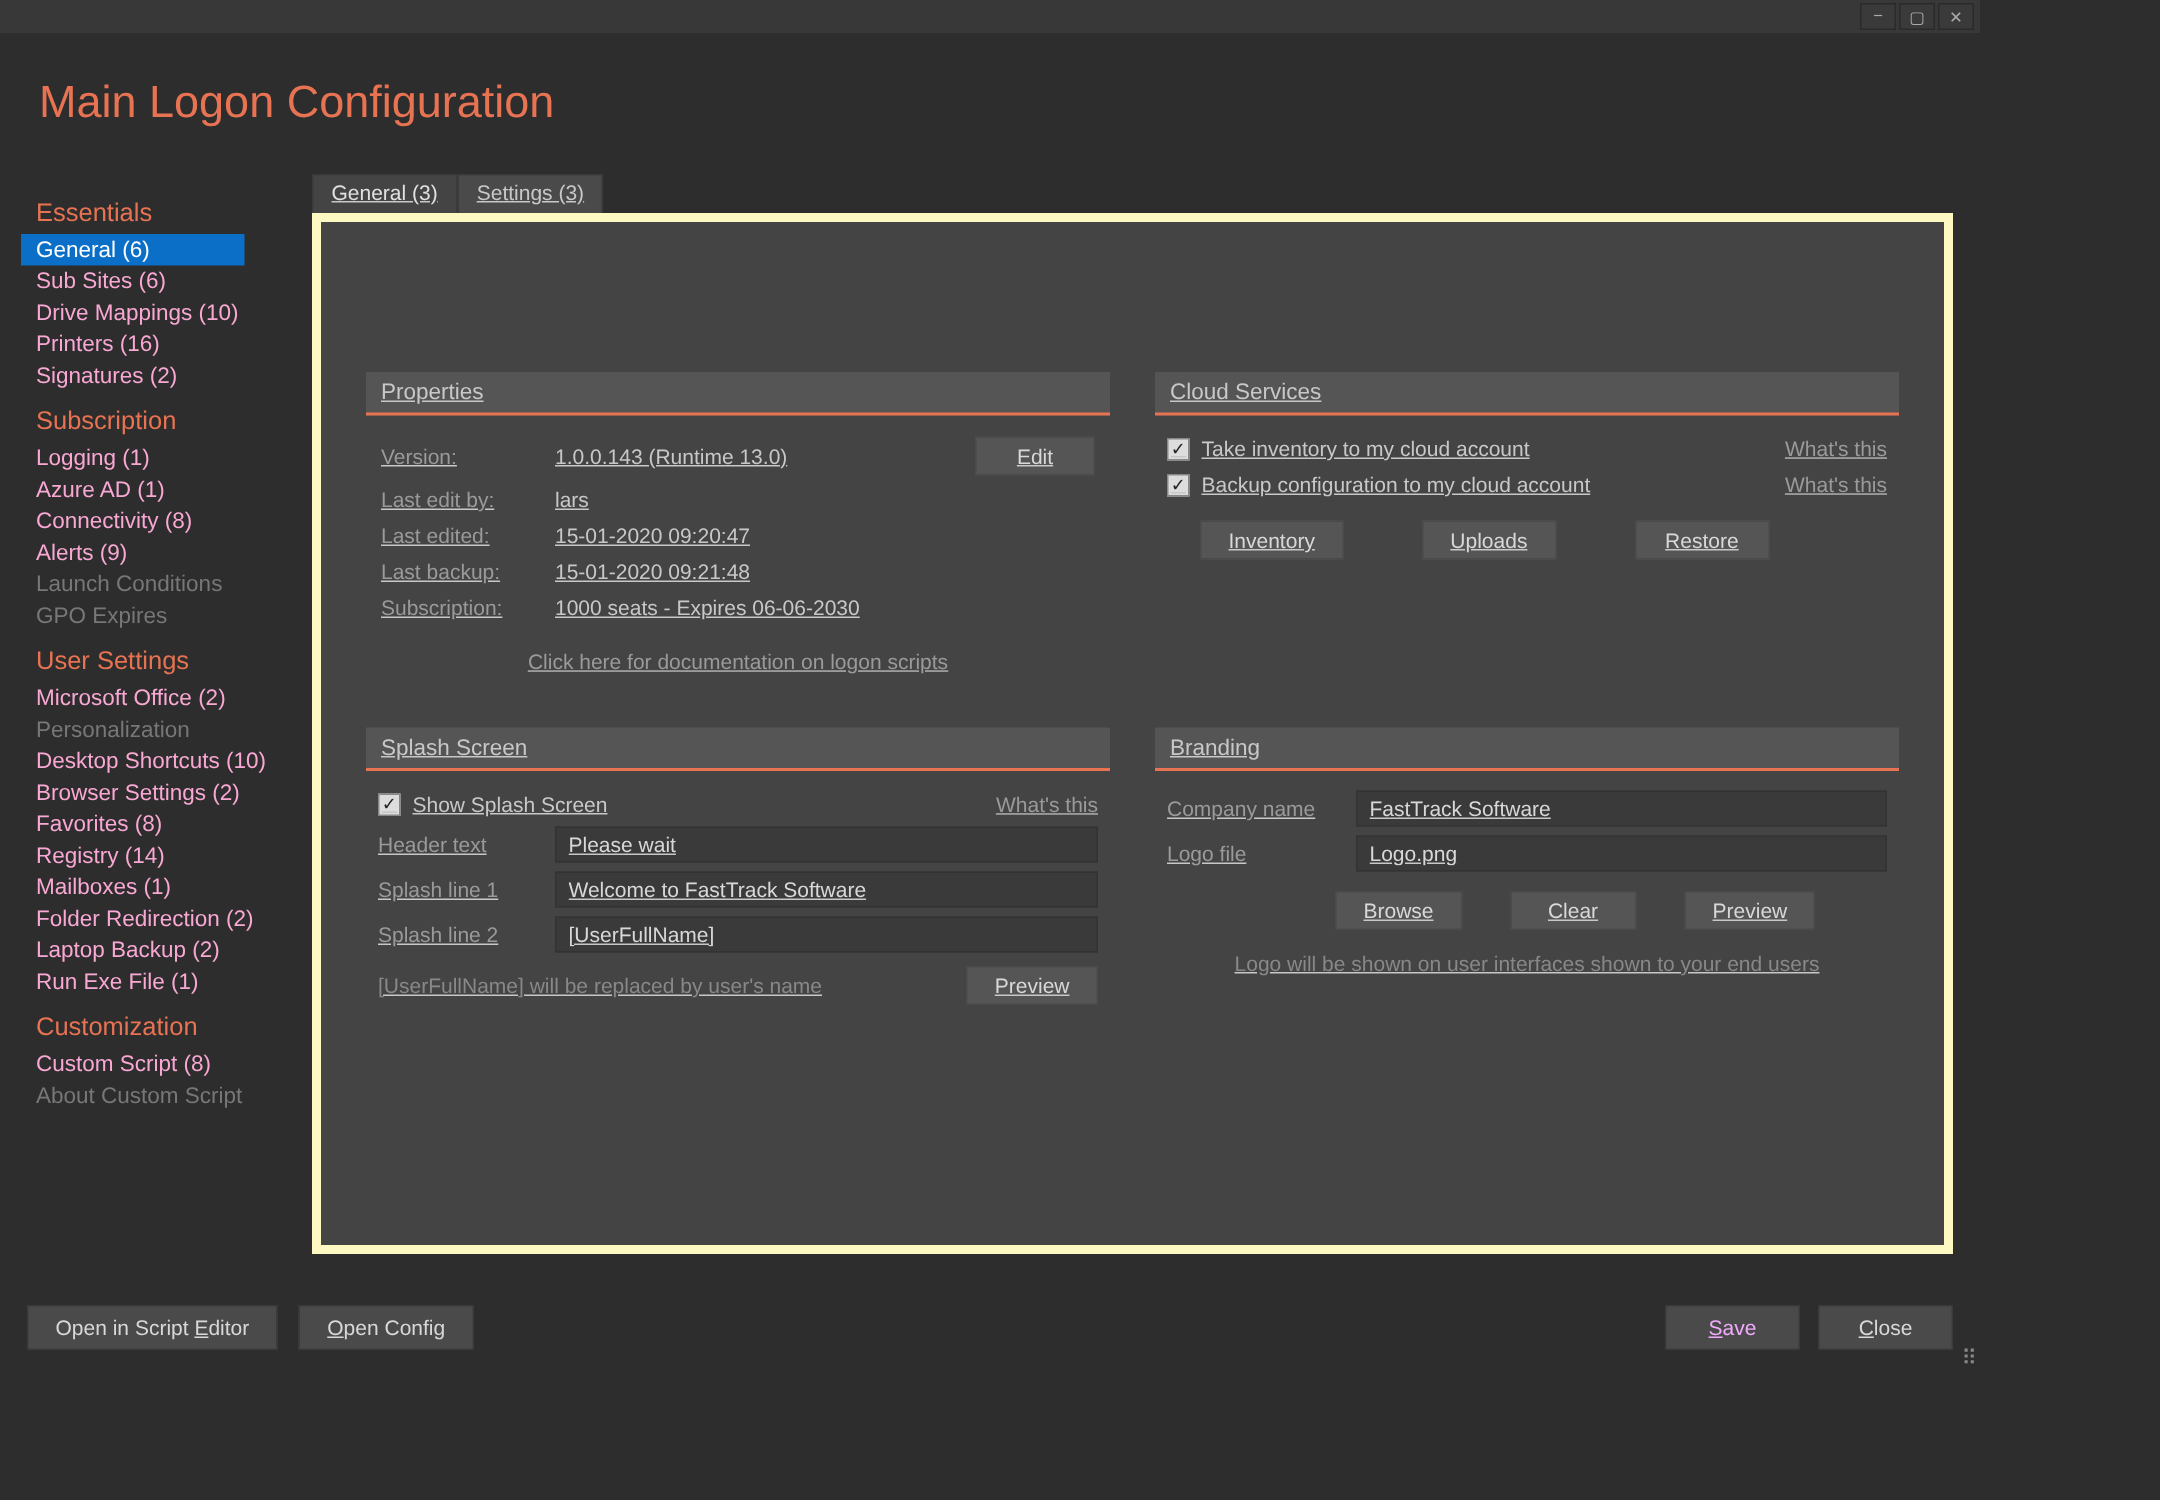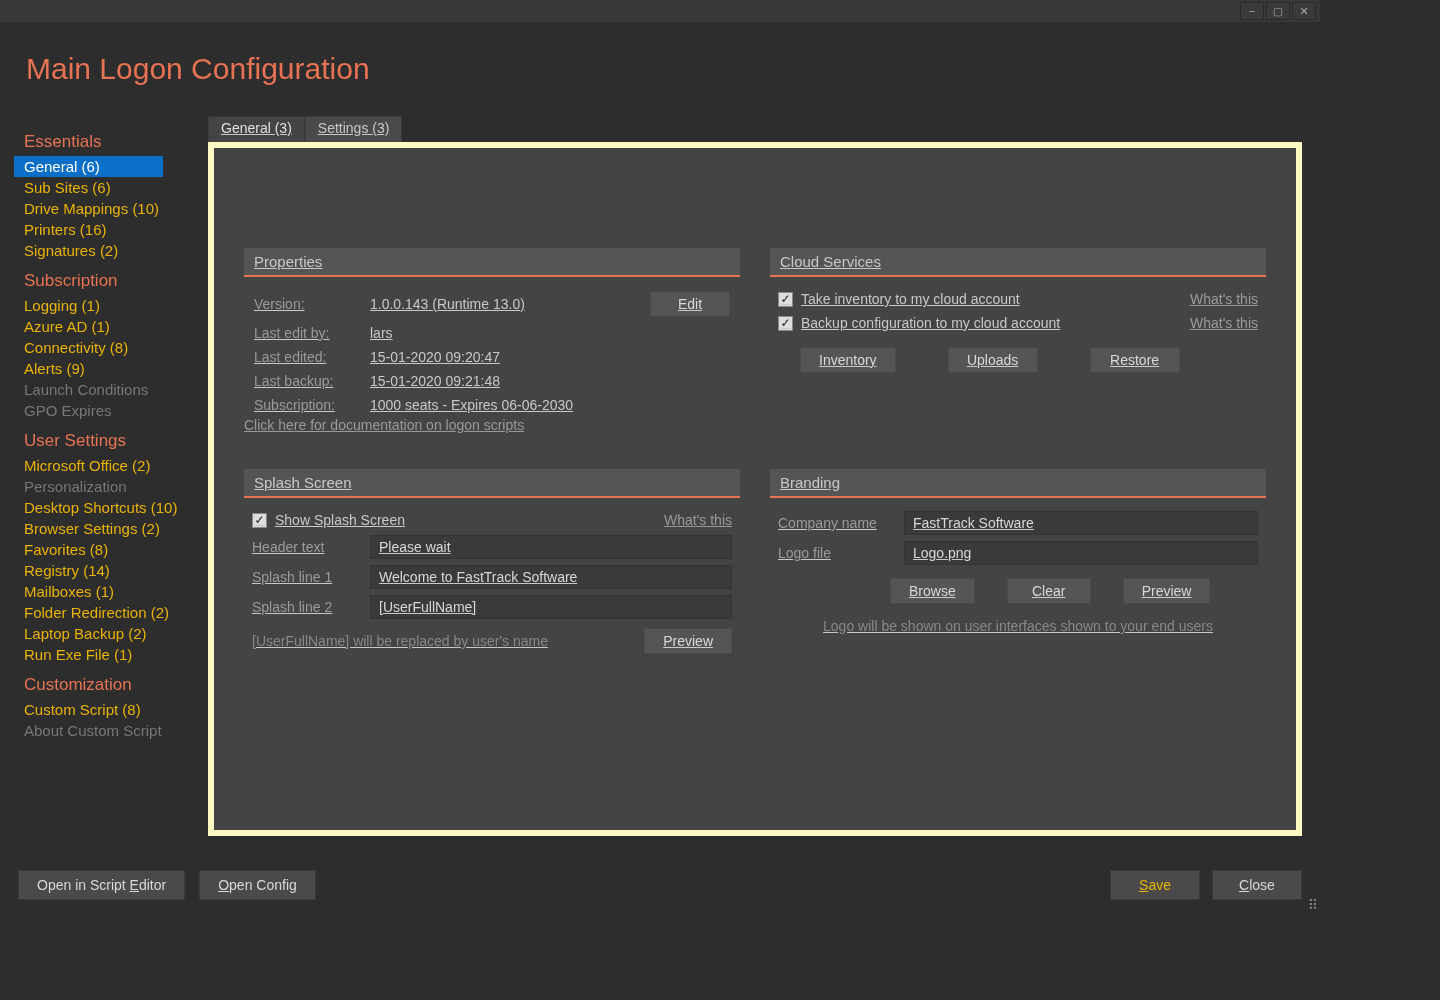--- a/index.html
+++ b/index.html
@@ -49,21 +49,21 @@
     width: 190px;
     flex-shrink: 0;
     padding-top: 6px;
   }
   .sb-section-title {
     color: #e77352;
     font-size: 17px;
     padding: 10px 0 4px 10px;
   }
   .sb-item {
-    color: #eab308;
+    color: #f9a8d4;
     font-size: 15px;
     padding: 2px 0 2px 10px;
     cursor: pointer;
   }
   .sb-item.disabled { color: #777; }
   .sb-item.selected {
     background: #0b6fc7;
     color: #fff;
     width: 149px;
   }
@@ -136,21 +136,22 @@
   .btn {
     background: #555;
     border: 1px solid #4a4a4a;
     color: #d8d8d8;
     padding: 4px 18px;
     font-size: 14px;
     cursor: pointer;
     text-align: center;
   }
   .doc-link {
-    text-align: left;
+    text-align: center;
+    margin-top: 16px;
   }
   .doc-link a, .whats {
     color: #9a9a9a;
     text-decoration: underline;
     cursor: pointer;
     font-size: 14px;
   }
   .check-row {
     display: flex;
     align-items: center;
@@ -219,21 +220,21 @@
   .bb-btn {
     background: #4a4a4a;
     border: 1px solid #3a3a3a;
     color: #d8d8d8;
     padding: 6px 18px;
     font-size: 14px;
     cursor: pointer;
     min-width: 90px;
     text-align: center;
   }
-  .bb-btn.disabled { color: #eab308; }
+  .bb-btn.disabled { color: #f0abfc; }
   .bb-btn .ul { text-decoration: underline; }
   .resize-grip {
     position: absolute;
     right: 2px; bottom: 2px;
     width: 14px; height: 14px;
     color: #888;
     font-size: 14px;
     line-height: 14px;
     text-align: right;
   }

